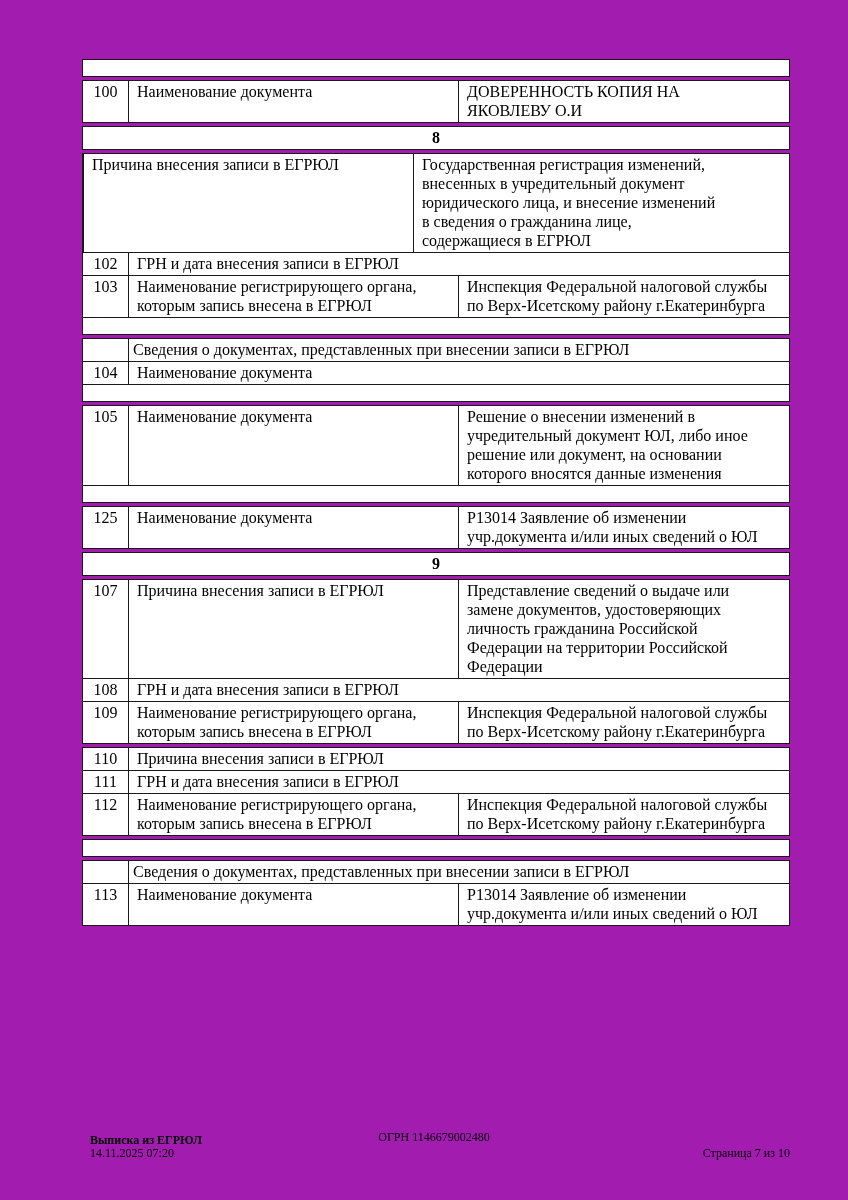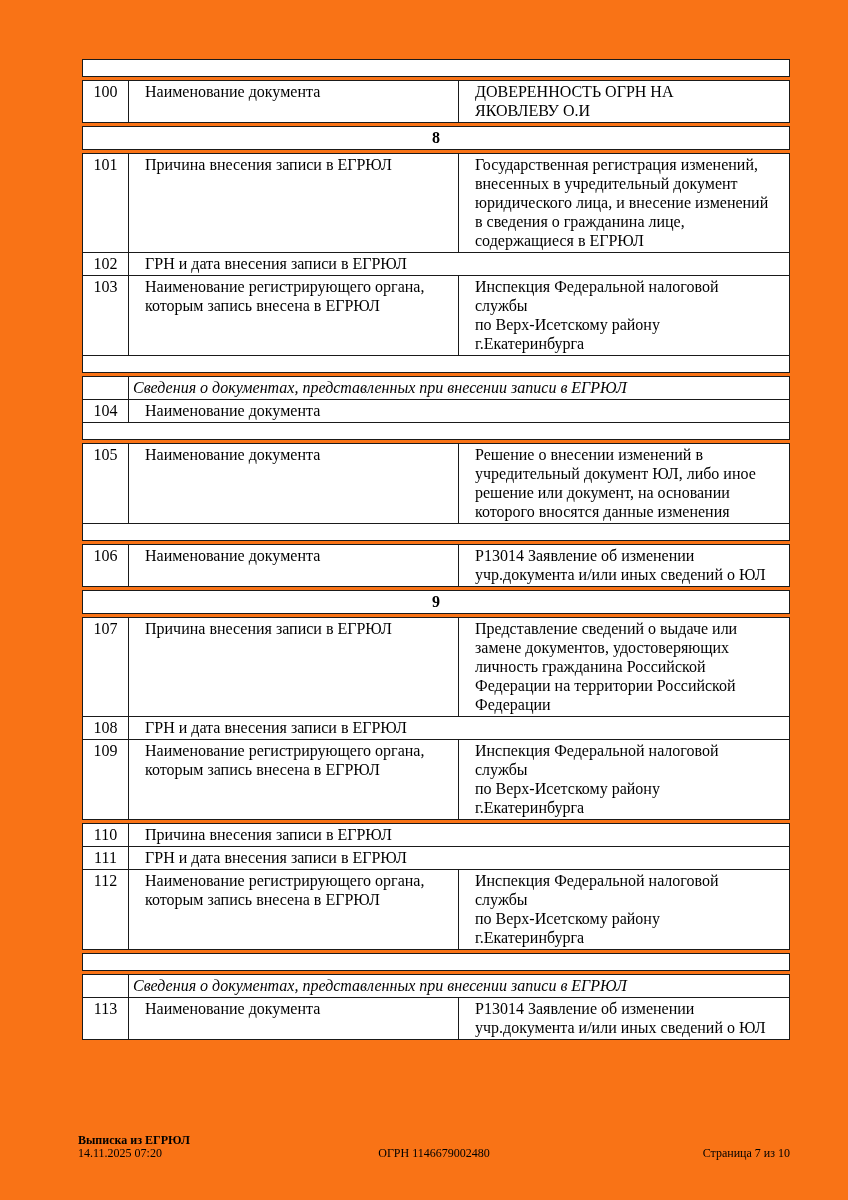--- a/index.html
+++ b/index.html
@@ -1,68 +1,67 @@
 <!DOCTYPE html>
 <html><head>
 <meta charset="utf-8">
 <style>
   html, body { margin:0; padding:0; background:#ffffff; }
   .page {
     position:relative;
     width:848px; height:1200px;
-    background:#f97316;
+    background:#a21caf;
     font-family:"Liberation Serif", serif;
     font-size:16px; line-height:19px;
     color:#000;
     overflow:hidden;
   }
   .table-area { position:absolute; left:82px; top:59px; width:708px; }
   .block { border:1px solid #1a1a1a; margin-bottom:3px; background:#fff; }
   .trow { display:flex; align-items:stretch; }
   .trow + .trow { border-top:1px solid #1a1a1a; }
-  .cell { padding:1px 16px 2px; box-sizing:border-box; }
+  .cell { padding:1px 8px 2px; box-sizing:border-box; }
   .cell-num { width:45px; flex:0 0 45px; text-align:center; padding:1px 2px; }
   .cell-label { width:330px; flex:0 0 330px; border-left:1px solid #1a1a1a; white-space:pre-line; }
   .cell-value { flex:1 1 auto; min-width:0; border-left:1px solid #1a1a1a; white-space:pre-line; }
   .trow-empty { height:16px; }
   .trow-secnum { display:block; text-align:center; font-weight:bold; padding:1px 0 2px; }
   .cell-spacer { width:45px; flex:0 0 45px; }
-  .cell-sechead { flex:1 1 auto; min-width:0; border-left:1px solid #1a1a1a; padding:1px 4px 2px;font-style:italic; }
+  .cell-sechead { flex:1 1 auto; min-width:0; border-left:1px solid #1a1a1a; padding:1px 4px 2px; }
   .footer {
     position:absolute; left:78px; width:712px; top:1130px; height:30px;
     font-size:12px; line-height:13px;
   }
-  .footer-left { position:absolute; left:0; bottom:0; }
+  .footer-left { position:absolute; left:12px; bottom:0; }
   .footer-title { font-weight:bold; }
-  .footer-center { position:absolute; left:0; right:0; bottom:0; text-align:center; }
+  .footer-center { position:absolute; left:0; right:0; bottom:16px; text-align:center; }
   .footer-right { position:absolute; right:0; bottom:0; text-align:right; }
 </style>
 </head>
 <body>
 
 <div class="page">
 
   <div class="table-area">
       <div class="block">
         <div class="trow trow-empty"></div>
       </div>
       <div class="block">
         <div class="trow">
           <div class="cell cell-num">100</div>
           <div class="cell cell-label">Наименование документа</div>
-          <div class="cell cell-value">ДОВЕРЕННОСТЬ ОГРН НА
+          <div class="cell cell-value">ДОВЕРЕННОСТЬ КОПИЯ НА
 ЯКОВЛЕВУ О.И</div>
         </div>
       </div>
       <div class="block">
         <div class="trow trow-secnum">8</div>
       </div>
       <div class="block">
         <div class="trow">
-          <div class="cell cell-num">101</div>
           <div class="cell cell-label">Причина внесения записи в ЕГРЮЛ</div>
           <div class="cell cell-value">Государственная регистрация изменений,
 внесенных в учредительный документ
 юридического лица, и внесение изменений
 в сведения о гражданина лице,
 содержащиеся в ЕГРЮЛ</div>
         </div>
         <div class="trow">
           <div class="cell cell-num">102</div>
           <div class="cell cell-label">ГРН и дата внесения записи в ЕГРЮЛ</div>
@@ -93,21 +92,21 @@
           <div class="cell cell-label">Наименование документа</div>
           <div class="cell cell-value">Решение о внесении изменений в
 учредительный документ ЮЛ, либо иное
 решение или документ, на основании
 которого вносятся данные изменения</div>
         </div>
         <div class="trow trow-empty"></div>
       </div>
       <div class="block">
         <div class="trow">
-          <div class="cell cell-num">106</div>
+          <div class="cell cell-num">125</div>
           <div class="cell cell-label">Наименование документа</div>
           <div class="cell cell-value">Р13014 Заявление об изменении
 учр.документа и/или иных сведений о ЮЛ</div>
         </div>
       </div>
       <div class="block">
         <div class="trow trow-secnum">9</div>
       </div>
       <div class="block">
         <div class="trow">

